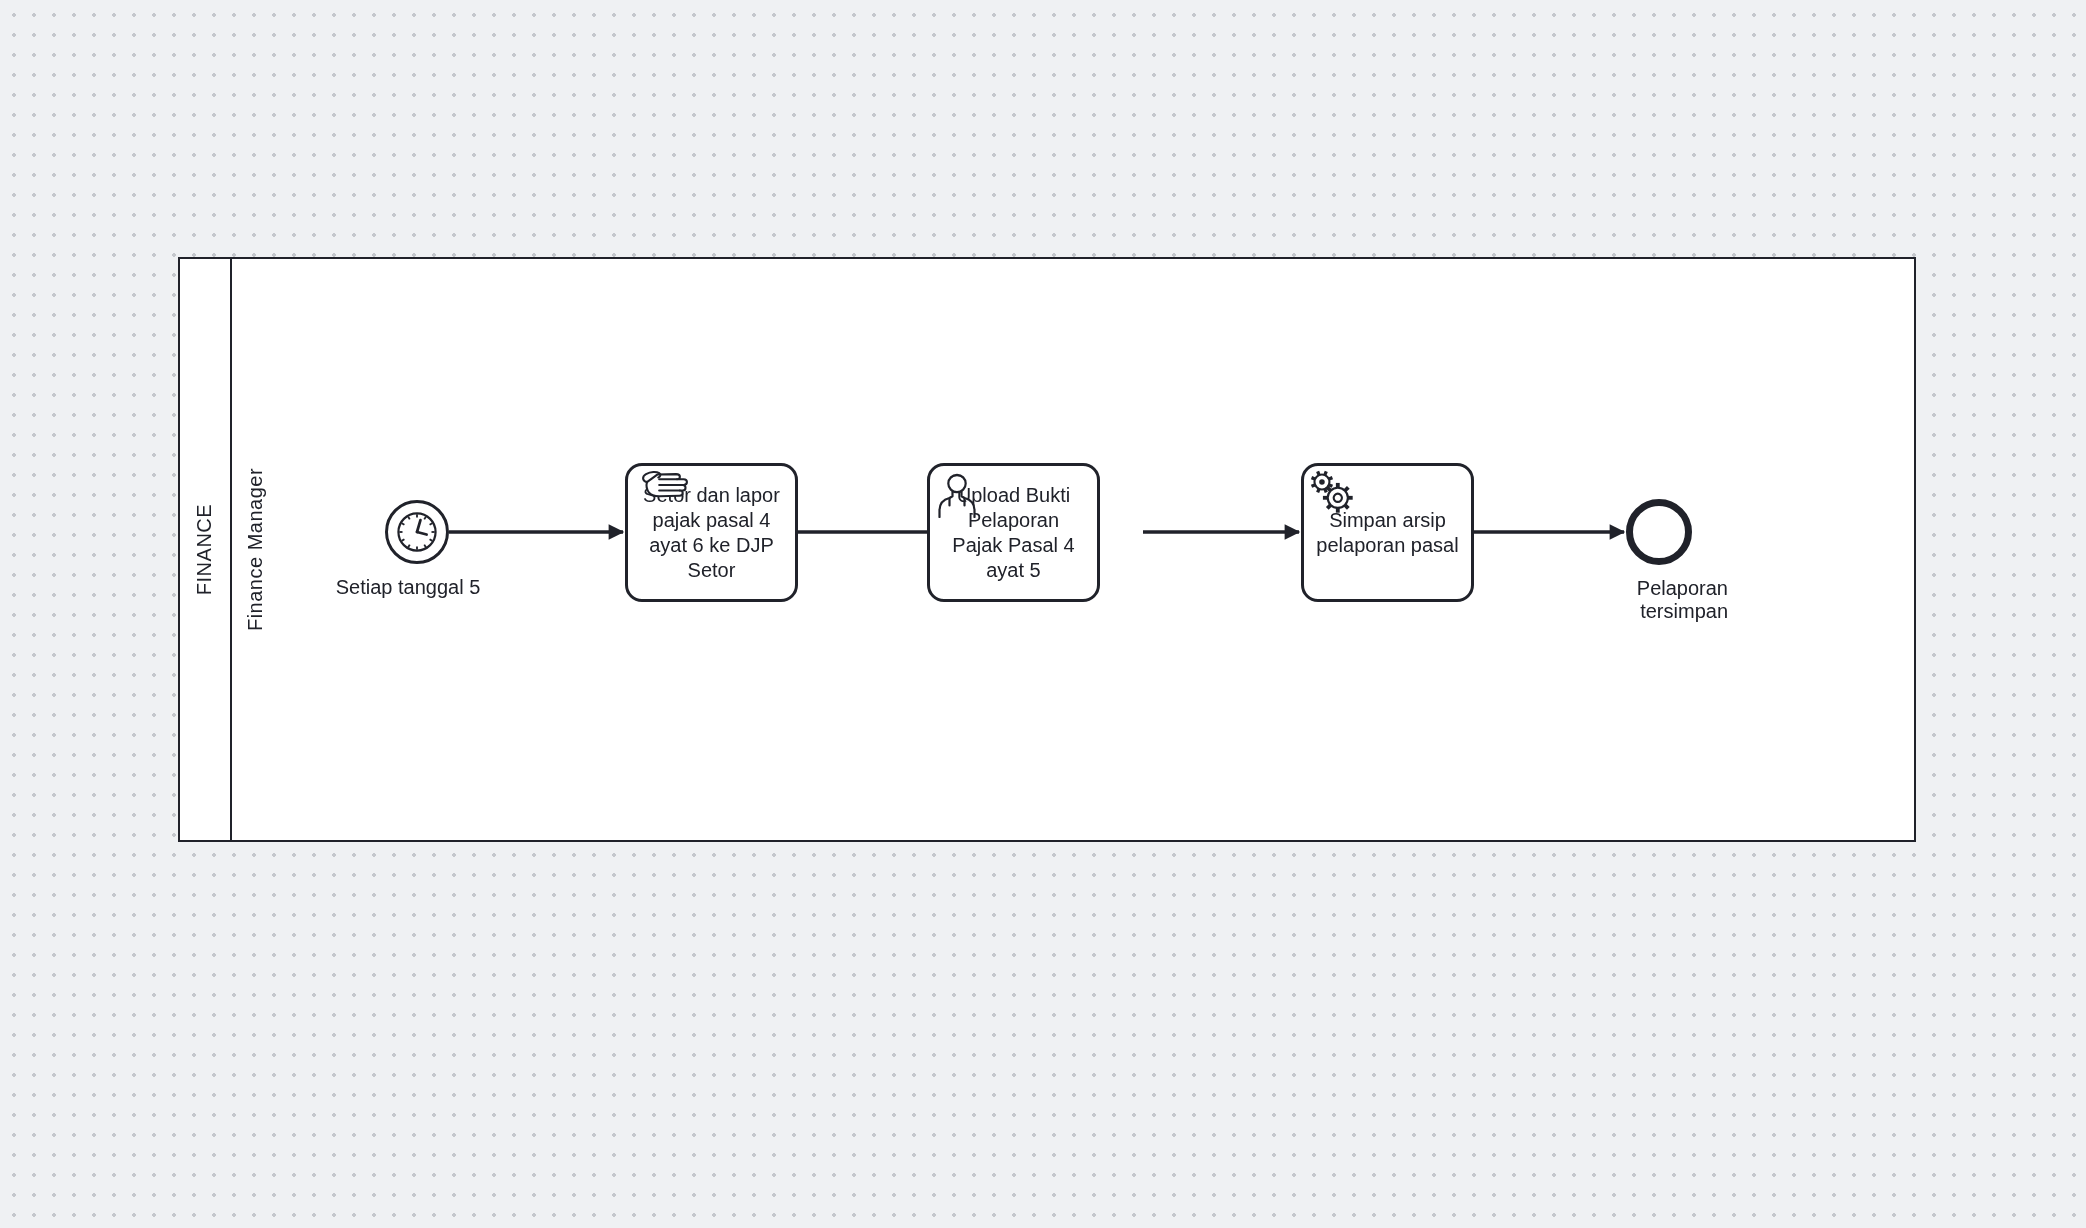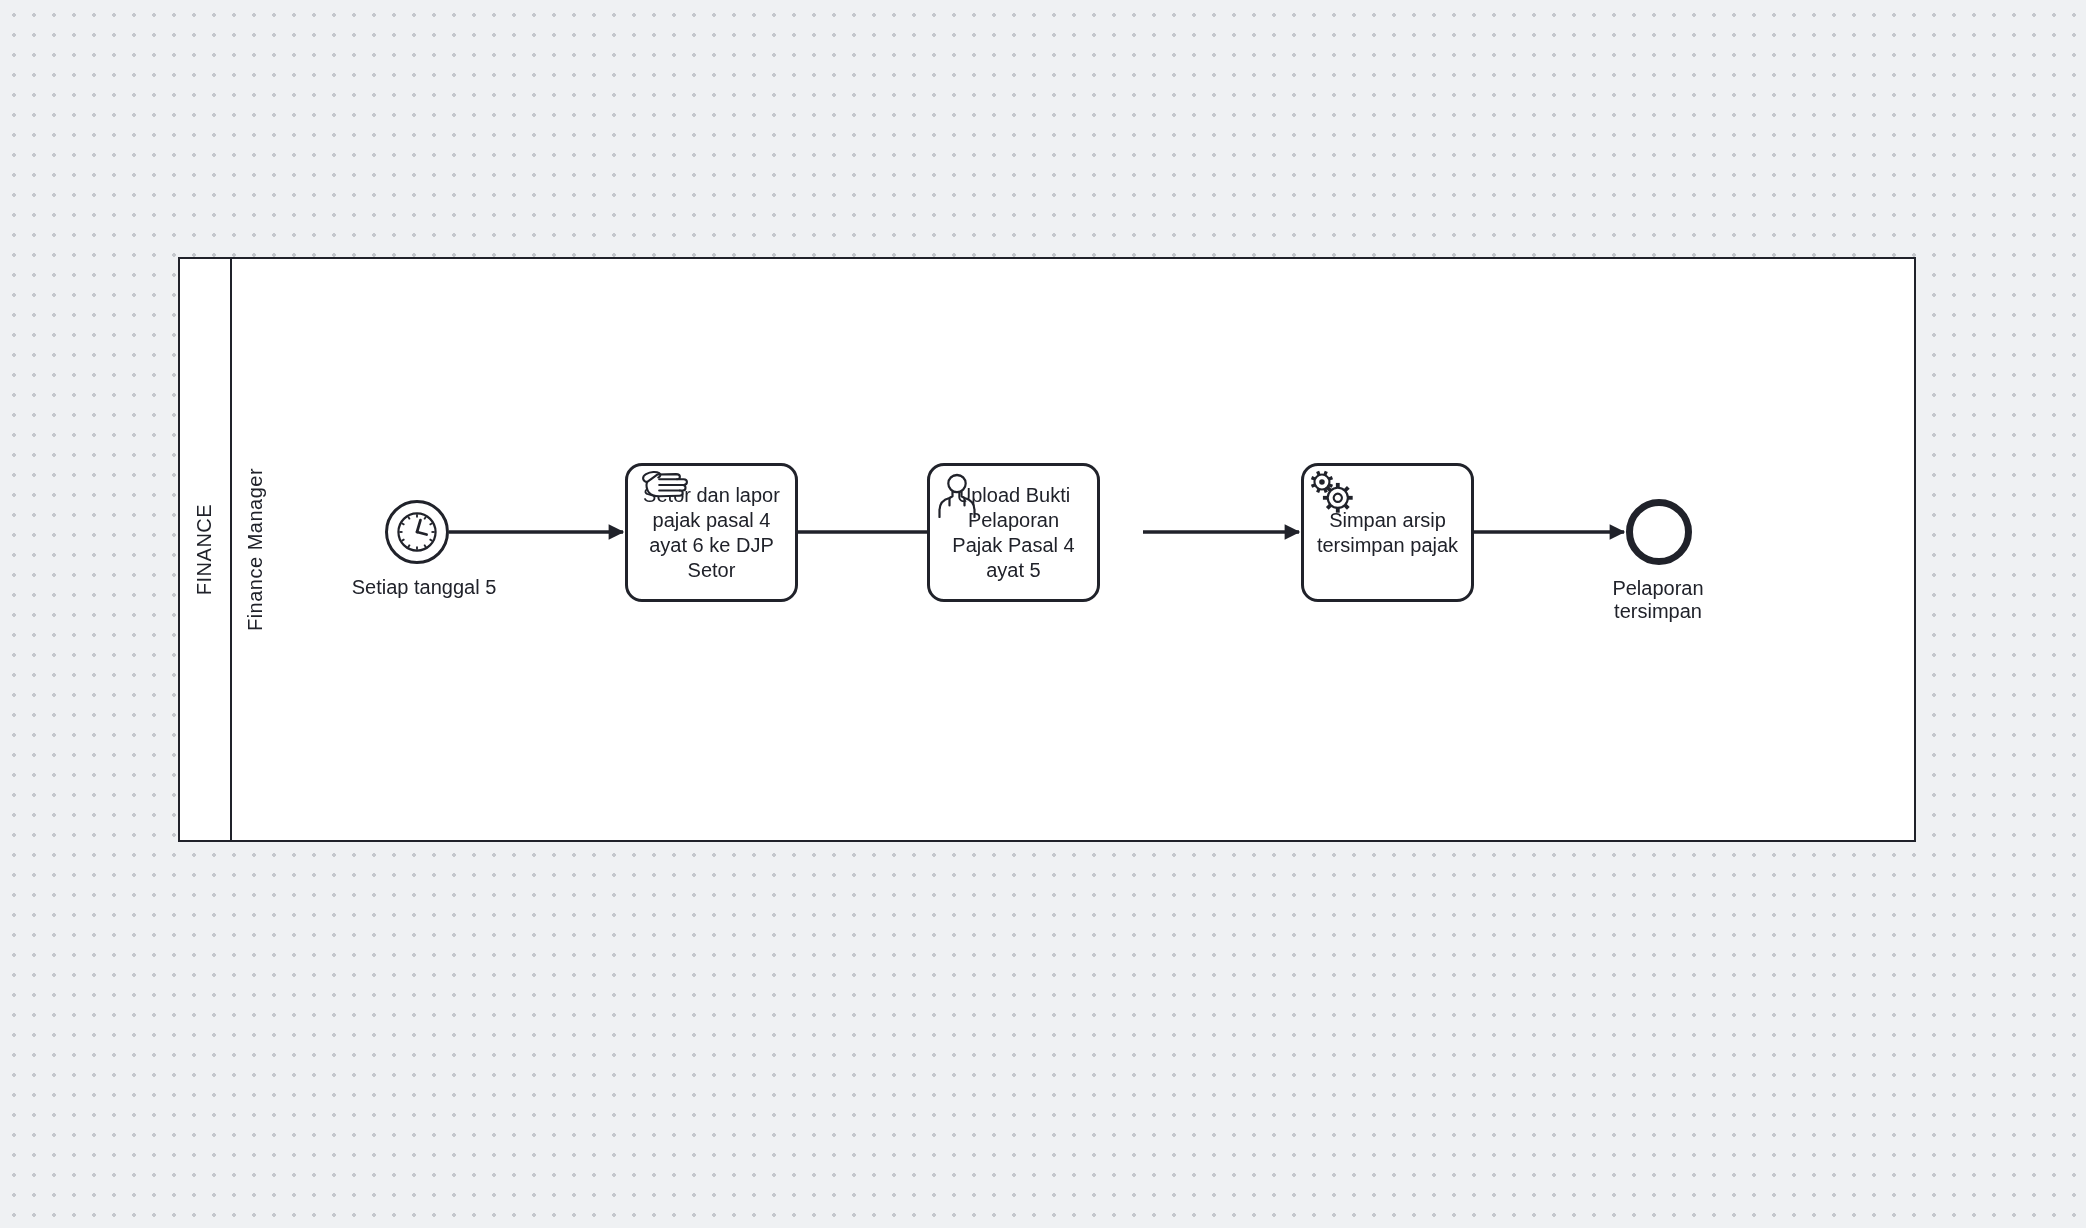--- a/index.html
+++ b/index.html
@@ -66,22 +66,22 @@
     border: 7px solid #20222a;
   }
   .event svg { position: absolute; left: 0; top: 0; width: 100%; height: 100%; }
 
   .node-label {
     position: absolute;
     text-align: center;
     font-size: 20px;
     line-height: 23px;
   }
-  .start-label { left: 324px; top: 576px; width: 200px; }
-  .end-label   { left: 1588px; top: 577px; width: 140px; }
+  .start-label { left: 308px; top: 576px; width: 200px; }
+  .end-label   { left: 1588px; top: 577px; width: 140px; text-align: right; }
 
   
   .task {
     box-sizing: border-box;
     width: 173px; height: 139px;
     top: 463px;
     background: #ffffff;
     border: 3px solid #20222a;
     border-radius: 17px;
     display: flex; align-items: center; justify-content: center;
@@ -191,21 +191,21 @@
       <circle cx="23" cy="13.5" r="8.7" fill="#ffffff"></circle>
       <path d="M15,10.2 A8.7,8.7 0 0 1 31,10.2 Q27.5,6.3 23,6.3 Q18.5,6.3 15,10.2 Z" fill="#20222a" stroke="none"></path>
       <path d="M15.5,35.5 L15.5,28.5 M30.5,28.5 L30.5,35.5"></path>
     </g>
   </svg>
 </div>
 
 <div class="abs task task-3">
   <div class="task-text">
     <div>Simpan arsip</div>
-    <div>tersimpan pajak</div>
+    <div>pelaporan pasal</div>
   </div>
   <svg class="task-icon gear-icon" viewBox="0 0 52 50">
     <g transform="translate(31,30)">
       <g fill="#20222a">
         <rect x="-2" y="-15.5" width="4" height="5.5"></rect>
         <rect x="-2" y="-15.5" width="4" height="5.5" transform="rotate(45)"></rect>
         <rect x="-2" y="-15.5" width="4" height="5.5" transform="rotate(90)"></rect>
         <rect x="-2" y="-15.5" width="4" height="5.5" transform="rotate(135)"></rect>
         <rect x="-2" y="-15.5" width="4" height="5.5" transform="rotate(180)"></rect>
         <rect x="-2" y="-15.5" width="4" height="5.5" transform="rotate(225)"></rect>

